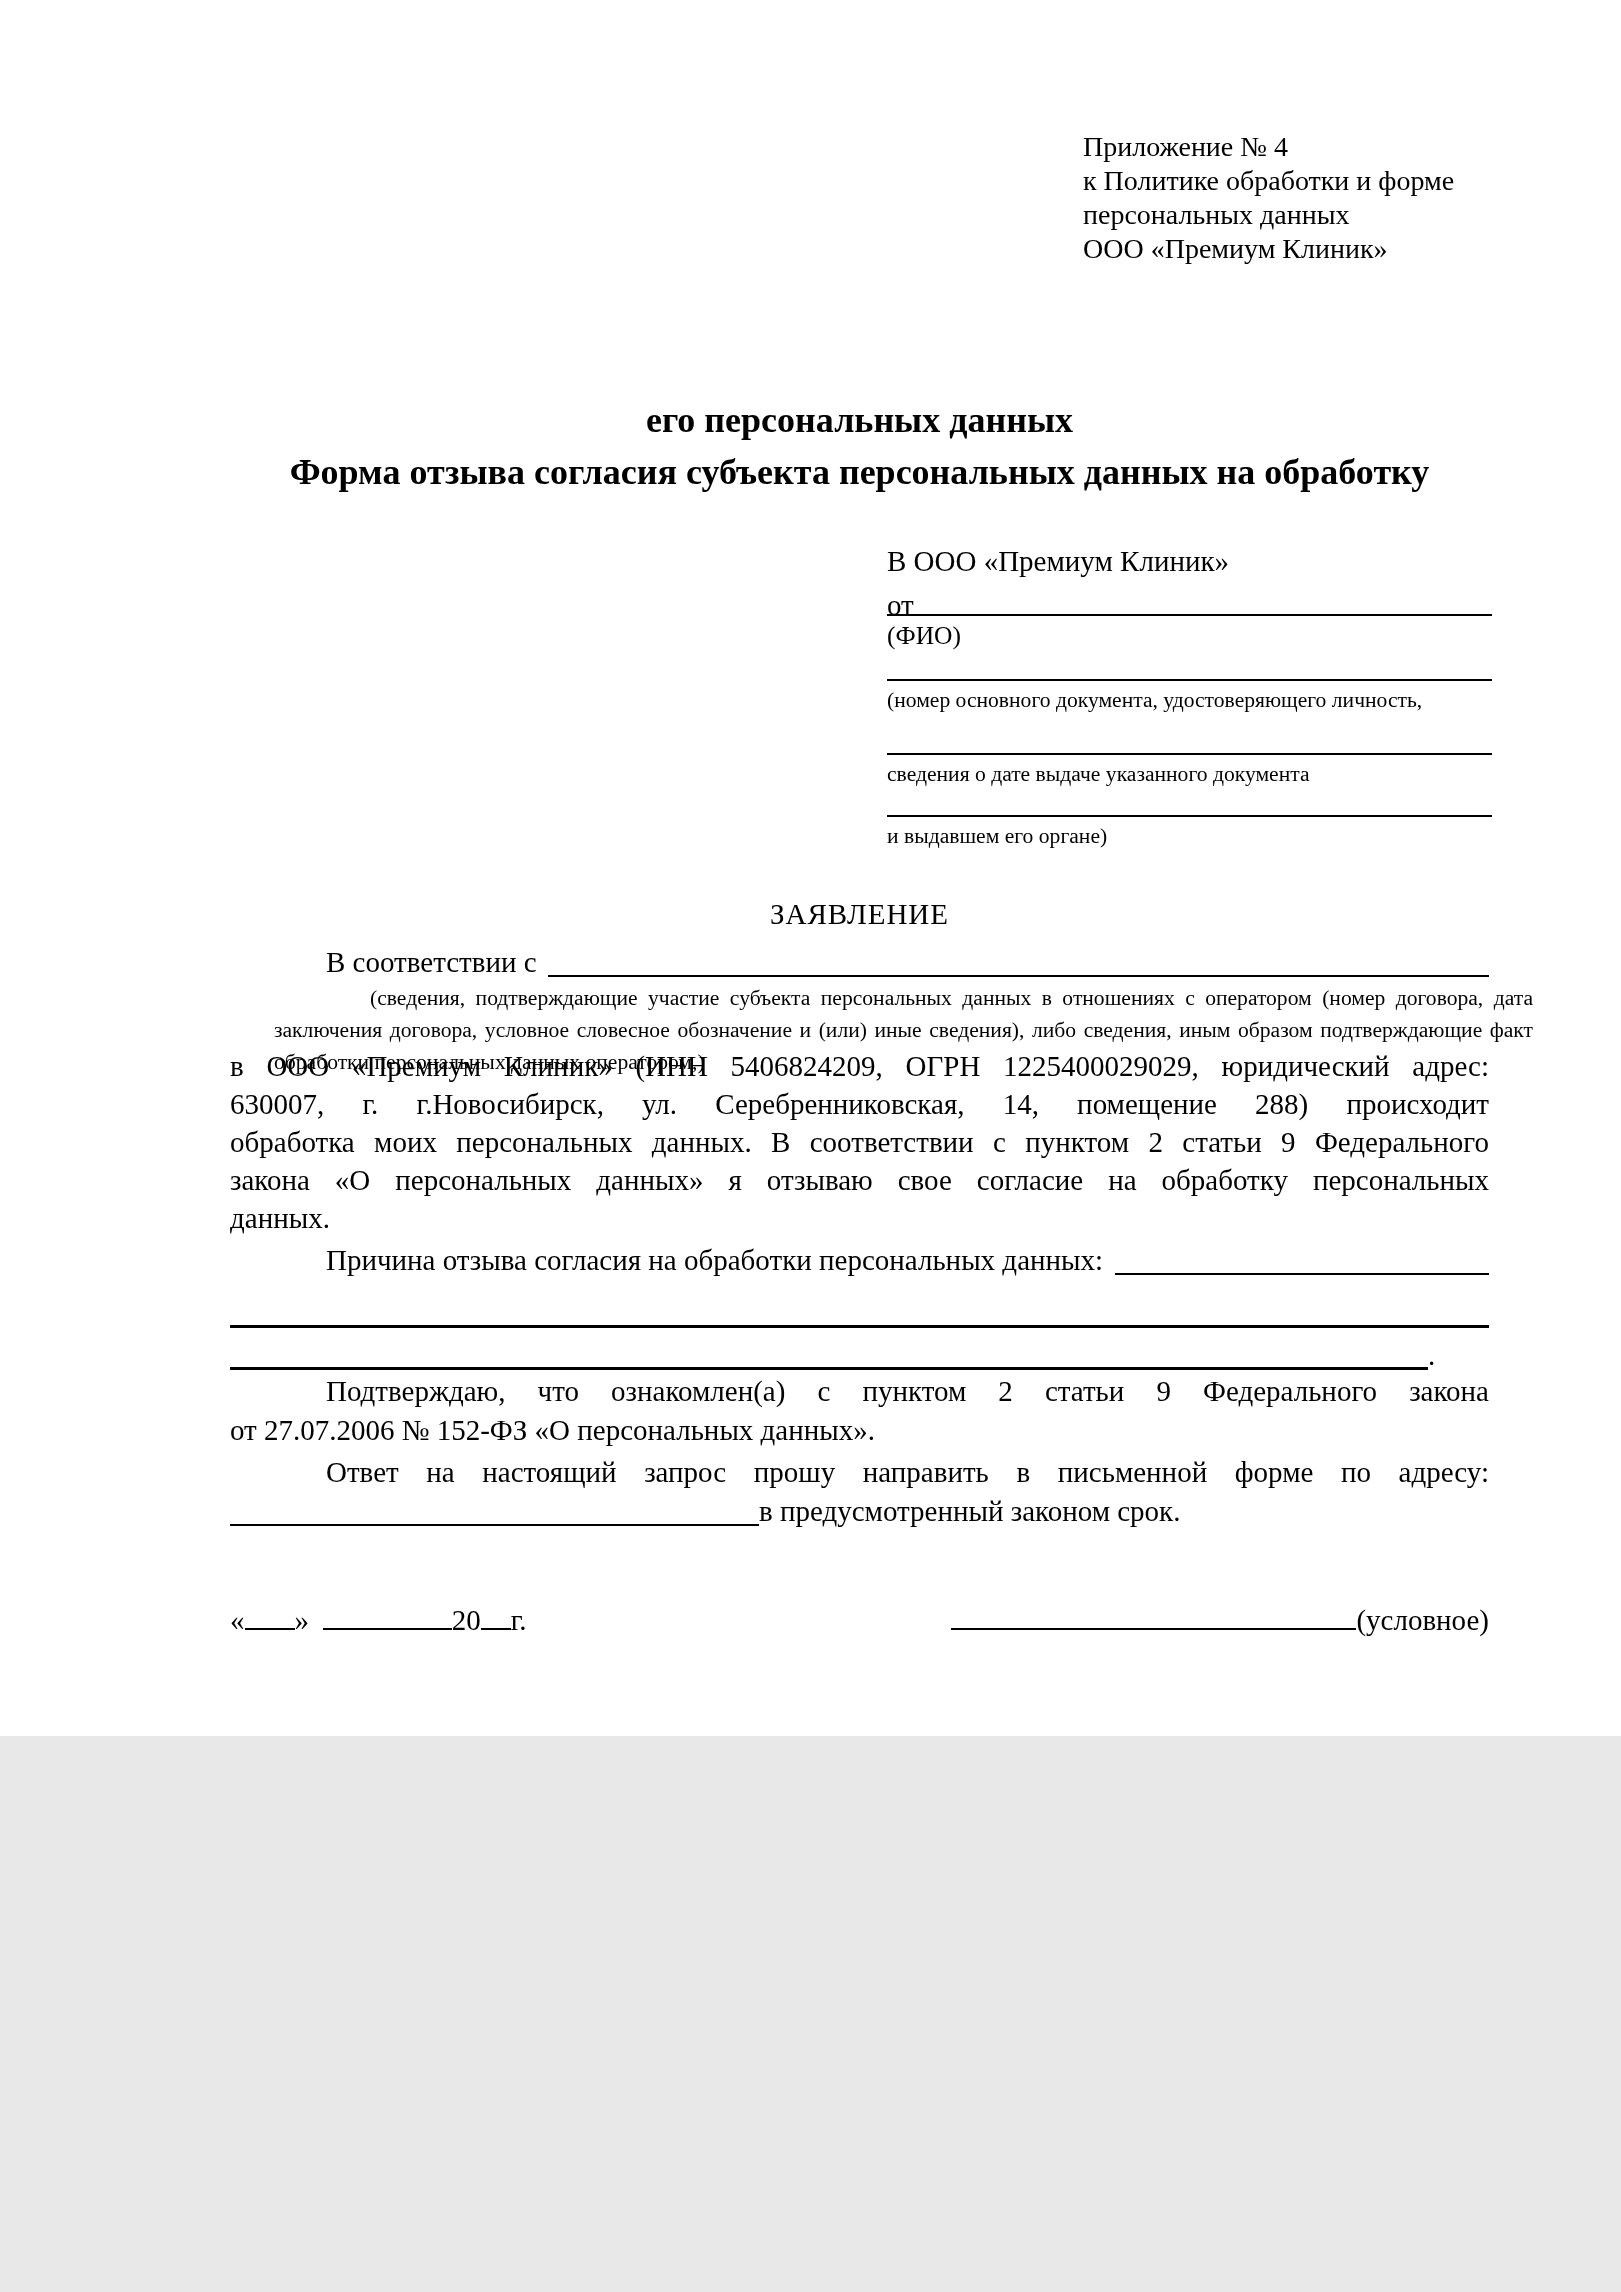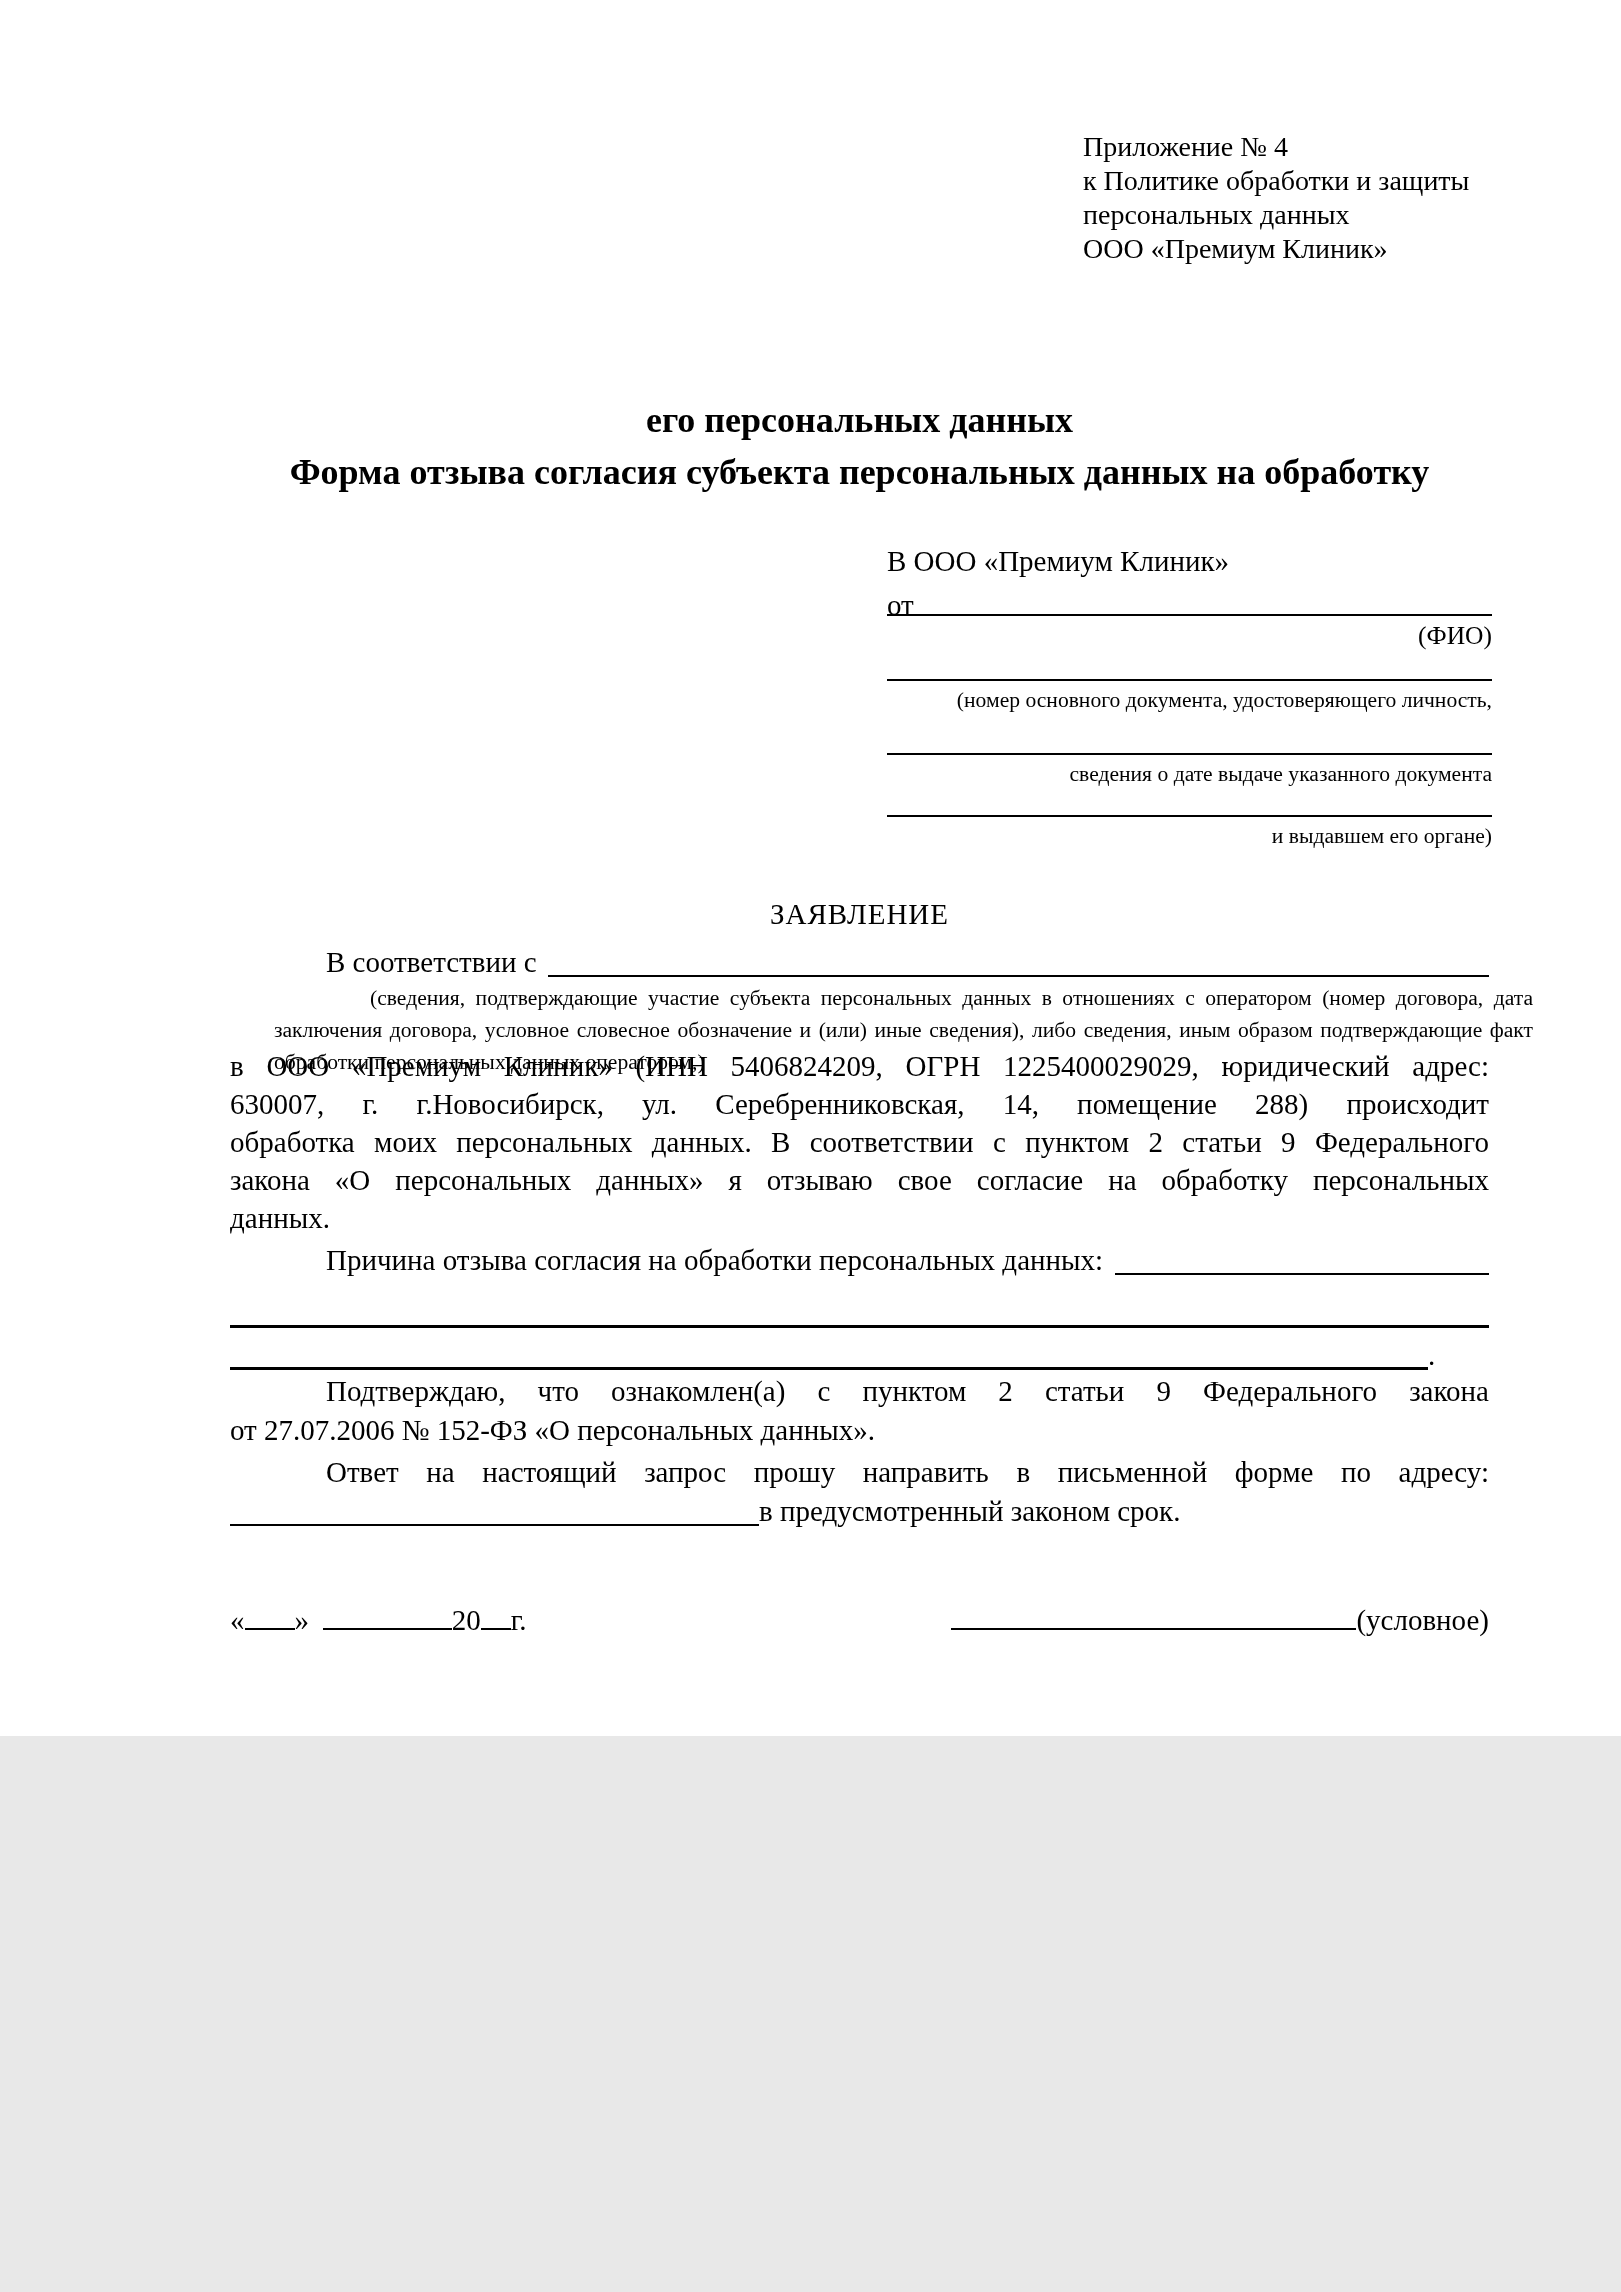--- a/index.html
+++ b/index.html
@@ -20,21 +20,21 @@
   .doc-title{
     position:absolute;left:230px;top:394px;width:1259px;
     font-size:36px;font-weight:bold;line-height:52px;text-align:center;
   }
   
   .addressee{
     position:absolute;left:887px;top:539px;
     font-size:29px;line-height:44px;white-space:nowrap;
   }
   
-  .field{position:absolute;left:887px;width:605px;text-align:right;}
+  .field{position:absolute;left:887px;width:605px;text-align:left;}
   .field-rule{height:0;border-top:2.9px solid #000;}
   .field-caption{font-size:21.6px;line-height:29px;margin-top:4.9px;}
   .field-caption.fio{font-size:25.5px;}
   #field-fio{top:614px;}
   #field-docnum{top:679px;}
   #field-docdate{top:753px;}
   #field-docorg{top:815px;}
   
   .statement-heading{
     position:absolute;left:230px;top:898px;width:1259px;
@@ -97,21 +97,21 @@
   .u.w413{width:405px;}
   .nowrap{white-space:nowrap;}
 </style>
 </head>
 <body>
 
 <div class="page">
 
   <div class="appendix">
     <div>Приложение № 4</div>
-    <div>к Политике обработки и защиты</div>
+    <div>к Политике обработки и форме</div>
     <div>персональных данных</div>
     <div>ООО «Премиум Клиник»</div>
   </div>
 
   <div class="doc-title">
     <div>его персональных данных</div>
     <div>Форма отзыва согласия субъекта персональных данных на обработку</div>
   </div>
 
   <div class="addressee">

